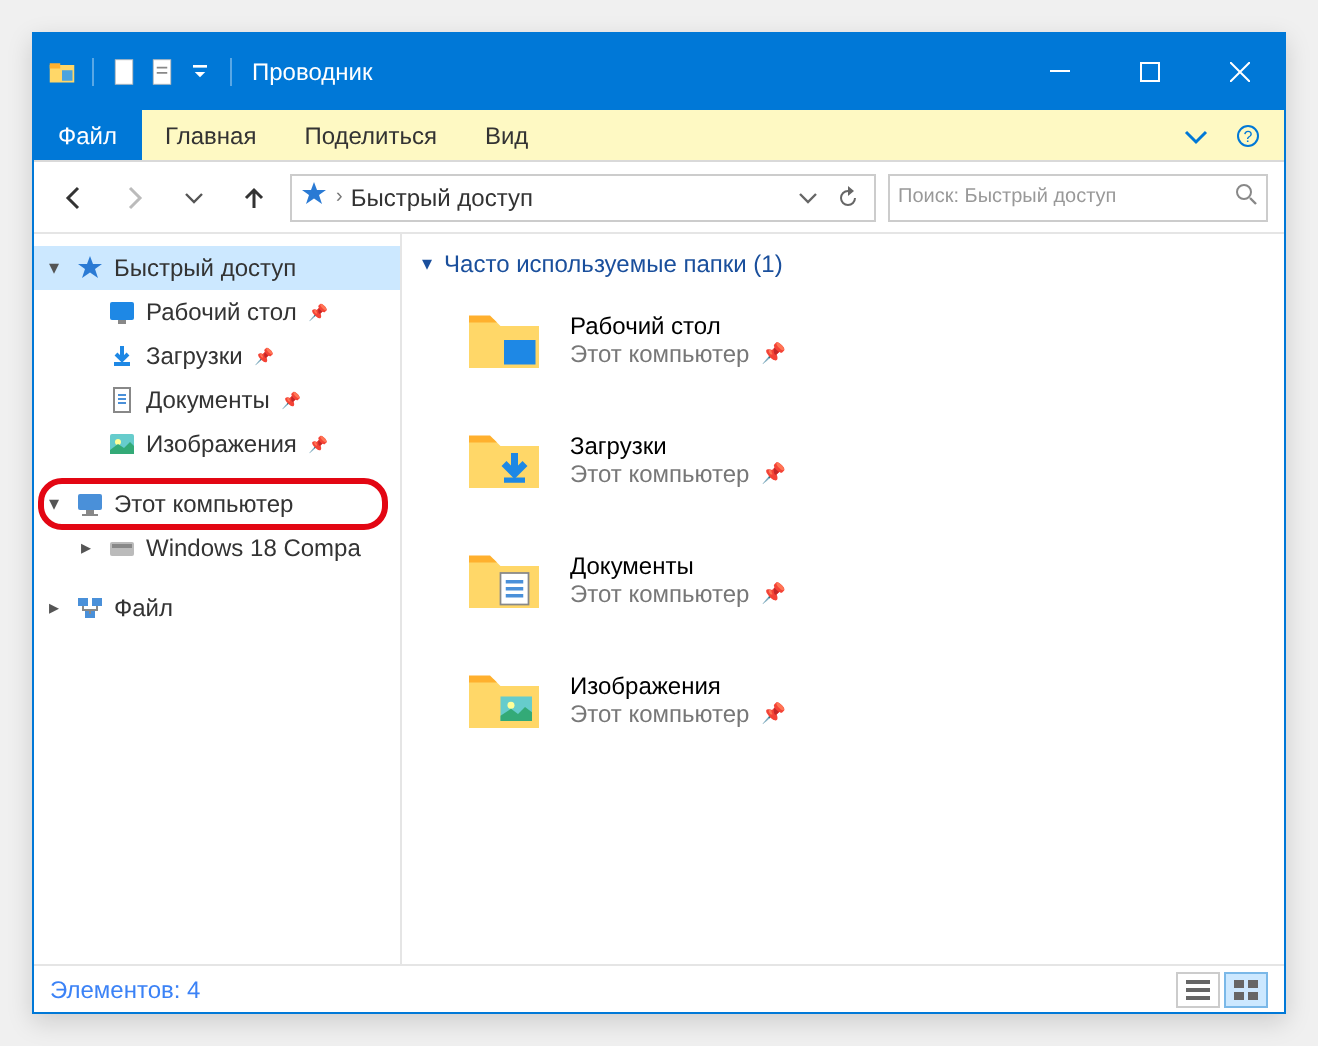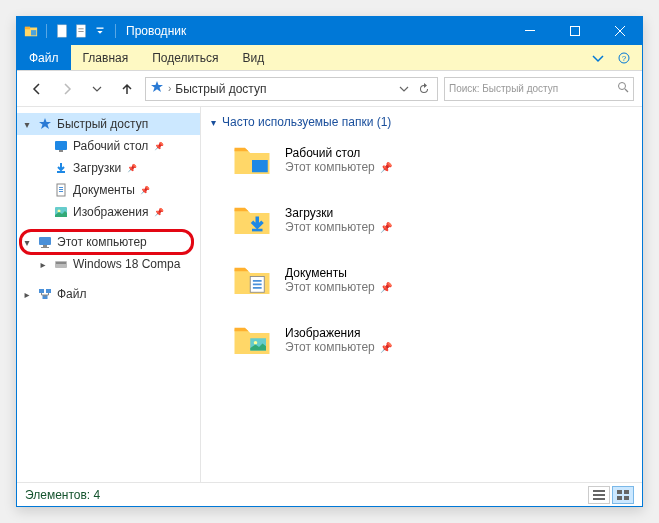--- a/index.html
+++ b/index.html
@@ -1,20 +1,20 @@
 <!DOCTYPE html>
 <html><head>
   <meta charset="utf-8">
   <style>
     * { margin: 0; padding: 0; box-sizing: border-box; font-family: "Segoe UI", Tahoma, sans-serif; }
     body { background: #f0f0f0; display: flex; align-items: center; justify-content: center; height: 523px; }
     .window { width: 627px; height: 491px; background: #fff; border: 1px solid #0078d7; display: flex; flex-direction: column; box-shadow: 0 4px 12px rgba(0,0,0,0.15); }
     
     
-    .titlebar { height: 28px; background: #0078d7; display: flex; align-items: center; color: #fff; font-size: 12px; }
+    .titlebar { height: 38px; background: #0078d7; display: flex; align-items: center; color: #fff; font-size: 12px; }
     .titlebar-icons { display: flex; align-items: center; gap: 3px; padding-left: 6px; }
     .ti { width: 16px; height: 16px; display: flex; align-items: center; justify-content: center; }
     .ti svg { width: 14px; height: 14px; }
     .title-sep { width: 1px; height: 14px; background: rgba(255,255,255,0.35); margin: 0 4px; }
     .title-text { margin-left: 6px; }
     .titlebar-controls { margin-left: auto; display: flex; }
     .tc-btn { width: 45px; height: 30px; display: flex; align-items: center; justify-content: center; cursor: pointer; }
 
     
     .ribbon { height: 26px; background: #fef9c3; border-bottom: 1px solid #d9d9d9; display: flex; align-items: stretch; font-size: 12px; }
@@ -54,21 +54,21 @@
     .section-header .chev { font-size:10px; }
     .folder-list { display:flex; flex-direction:column; gap:18px; padding-left:20px; }
     .folder-row { display:flex; align-items:center; gap:12px; }
     .big-icon { width:42px; height:42px; display:flex; align-items:center; justify-content:center; }
     .folder-text { display:flex; flex-direction:column; font-size:12px; }
     .folder-name { color:#000; }
     .folder-sub { color:#777; display:flex; align-items:center; gap:6px; }
     .pin-ic { font-size:10px; color:#888; }
 
     
-    .statusbar { height: 24px; border-top: 1px solid #e5e5e5; display:flex; align-items:center; font-size:12px; color:#14532d; padding:0 8px; }
+    .statusbar { height: 24px; border-top: 1px solid #e5e5e5; display:flex; align-items:center; font-size:12px; color:#3b82f6; padding:0 8px; }
     .view-btns { margin-left:auto; display:flex; gap:2px; }
     .view-btn { width:22px; height:18px; border:1px solid #ccc; display:flex; align-items:center; justify-content:center; cursor:pointer; background:#fff; }
     .view-btn.active { background:#cce8ff; border-color:#7ab8e8; }
   </style>
 </head>
 <body>
 
 <div class="window">
 
   <div class="titlebar">

